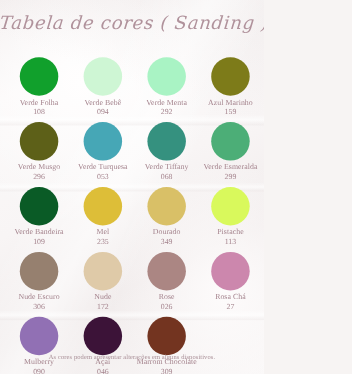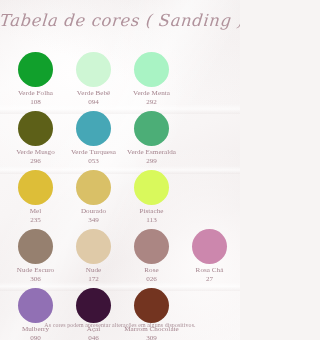--- a/index.html
+++ b/index.html
@@ -156,46 +156,67 @@
             <span class="cd">094</span>
           </div>
         </div>
         <div class="cell">
           <div class="dot" style="background: rgb(169, 243, 196);"></div>
           <div class="cap">
             <span class="nm">Verde Menta</span>
             <span class="cd">292</span>
           </div>
         </div>
+        <div class="cell">
+          <div class="dot" style="background: rgb(125, 123, 25);"></div>
+          <div class="cap">
+            <span class="nm">Azul Marinho</span>
+            <span class="cd">159</span>
+          </div>
+        </div>
       </div>
       <div class="row">
         <div class="cell">
           <div class="dot" style="background: rgb(93, 96, 24);"></div>
           <div class="cap">
             <span class="nm">Verde Musgo</span>
             <span class="cd">296</span>
           </div>
         </div>
         <div class="cell">
           <div class="dot" style="background: rgb(70, 167, 182);"></div>
           <div class="cap">
             <span class="nm">Verde Turquesa</span>
             <span class="cd">053</span>
           </div>
         </div>
         <div class="cell">
+          <div class="dot" style="background: rgb(53, 145, 127);"></div>
+          <div class="cap">
+            <span class="nm">Verde Tiffany</span>
+            <span class="cd">068</span>
+          </div>
+        </div>
+        <div class="cell">
           <div class="dot" style="background: rgb(76, 174, 119);"></div>
           <div class="cap">
             <span class="nm">Verde Esmeralda</span>
             <span class="cd">299</span>
           </div>
         </div>
       </div>
       <div class="row">
         <div class="cell">
+          <div class="dot" style="background: rgb(10, 91, 38);"></div>
+          <div class="cap">
+            <span class="nm">Verde Bandeira</span>
+            <span class="cd">109</span>
+          </div>
+        </div>
+        <div class="cell">
           <div class="dot" style="background: rgb(221, 190, 56);"></div>
           <div class="cap">
             <span class="nm">Mel</span>
             <span class="cd">235</span>
           </div>
         </div>
         <div class="cell">
           <div class="dot" style="background: rgb(217, 192, 103);"></div>
           <div class="cap">
             <span class="nm">Dourado</span>

